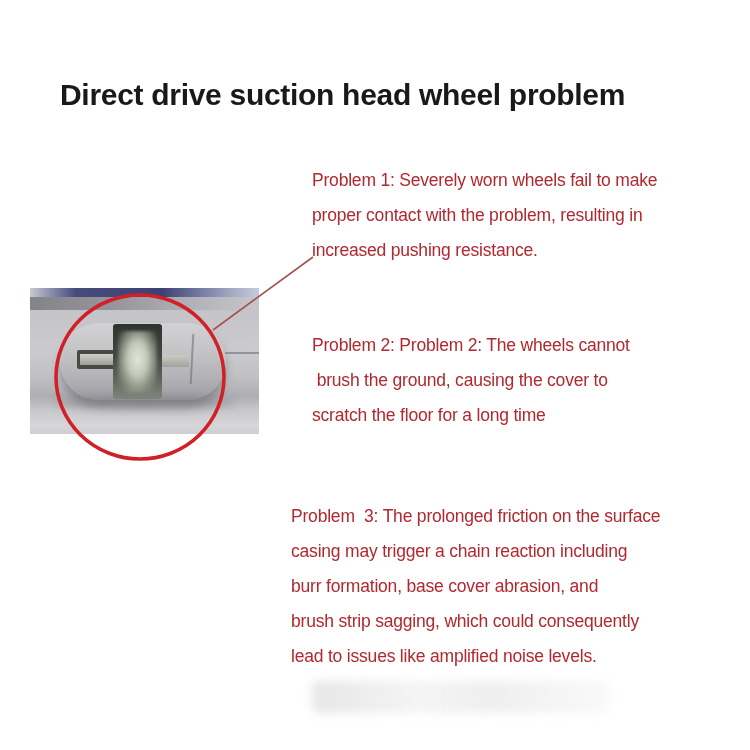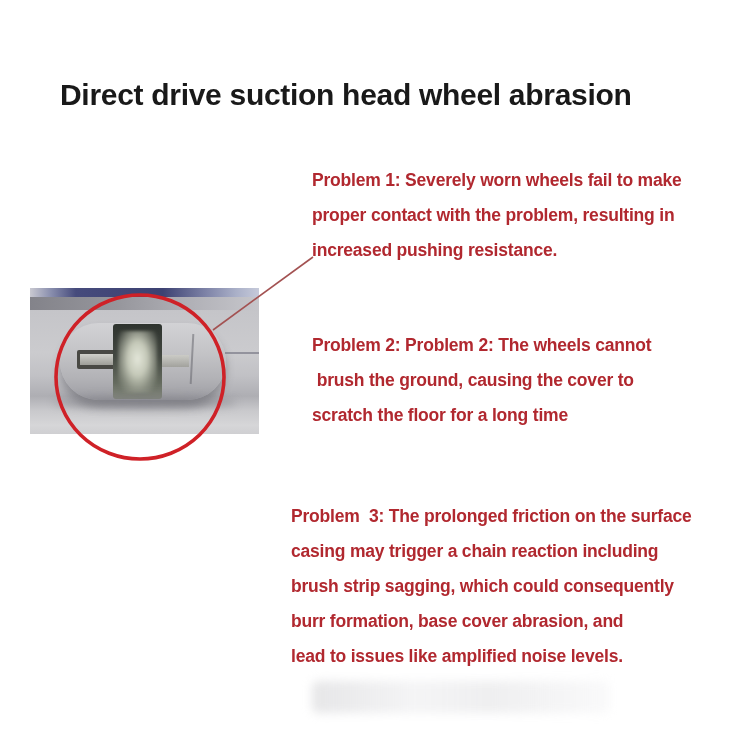--- a/index.html
+++ b/index.html
@@ -27,21 +27,21 @@
     letter-spacing: -0.3px;
     color: #191919;
     white-space: pre;
   }
 
   
   .problem-block {
     position: absolute;
     color: #b1282f;
     font-size: 17.5px;
-    font-weight: bold;
+    font-weight: normal;
     letter-spacing: -0.2px;
   }
   .problem-line {
     height: 35px;
     line-height: 35px;
     white-space: pre;
   }
   #problem-1 { left: 312px; top: 163px; }
   #problem-2 { left: 312px; top: 328px; }
   #problem-3 { left: 291px; top: 499px; }
@@ -133,21 +133,21 @@
       rgba(228,228,230,0.6) 60%, rgba(240,240,242,0.35) 100%);
     filter: blur(5px);
     border-radius: 6px;
   }
 </style>
 </head>
 <body>
 
 <div id="canvas">
 
-  <h1 class="page-title">Direct drive suction head wheel abrasion</h1>
+  <h1 class="page-title">Direct drive suction head wheel problem</h1>
 
   <div class="photo">
     <div class="photo-stripe-top"></div>
     <div class="photo-band-gray"></div>
     <div class="wheel-capsule">
       <div class="axle-slot-left">
         <div class="axle-bar-left"></div>
       </div>
       <div class="wheel-cutout">
         <div class="worn-hub"></div>
@@ -172,20 +172,20 @@
 
   <div id="problem-2" class="problem-block">
     <div class="problem-line">Problem 2: Problem 2: The wheels cannot</div>
     <div class="problem-line"> brush the ground, causing the cover to</div>
     <div class="problem-line">scratch the floor for a long time</div>
   </div>
 
   <div id="problem-3" class="problem-block">
     <div class="problem-line">Problem  3: The prolonged friction on the surface</div>
     <div class="problem-line">casing may trigger a chain reaction including</div>
+    <div class="problem-line">burr formation, base cover abrasion, and</div>
     <div class="problem-line">brush strip sagging, which could consequently</div>
-    <div class="problem-line">burr formation, base cover abrasion, and</div>
     <div class="problem-line">lead to issues like amplified noise levels.</div>
   </div>
 
   <div class="watermark-smudge"></div>
 
 </div>
 
 </body></html>

